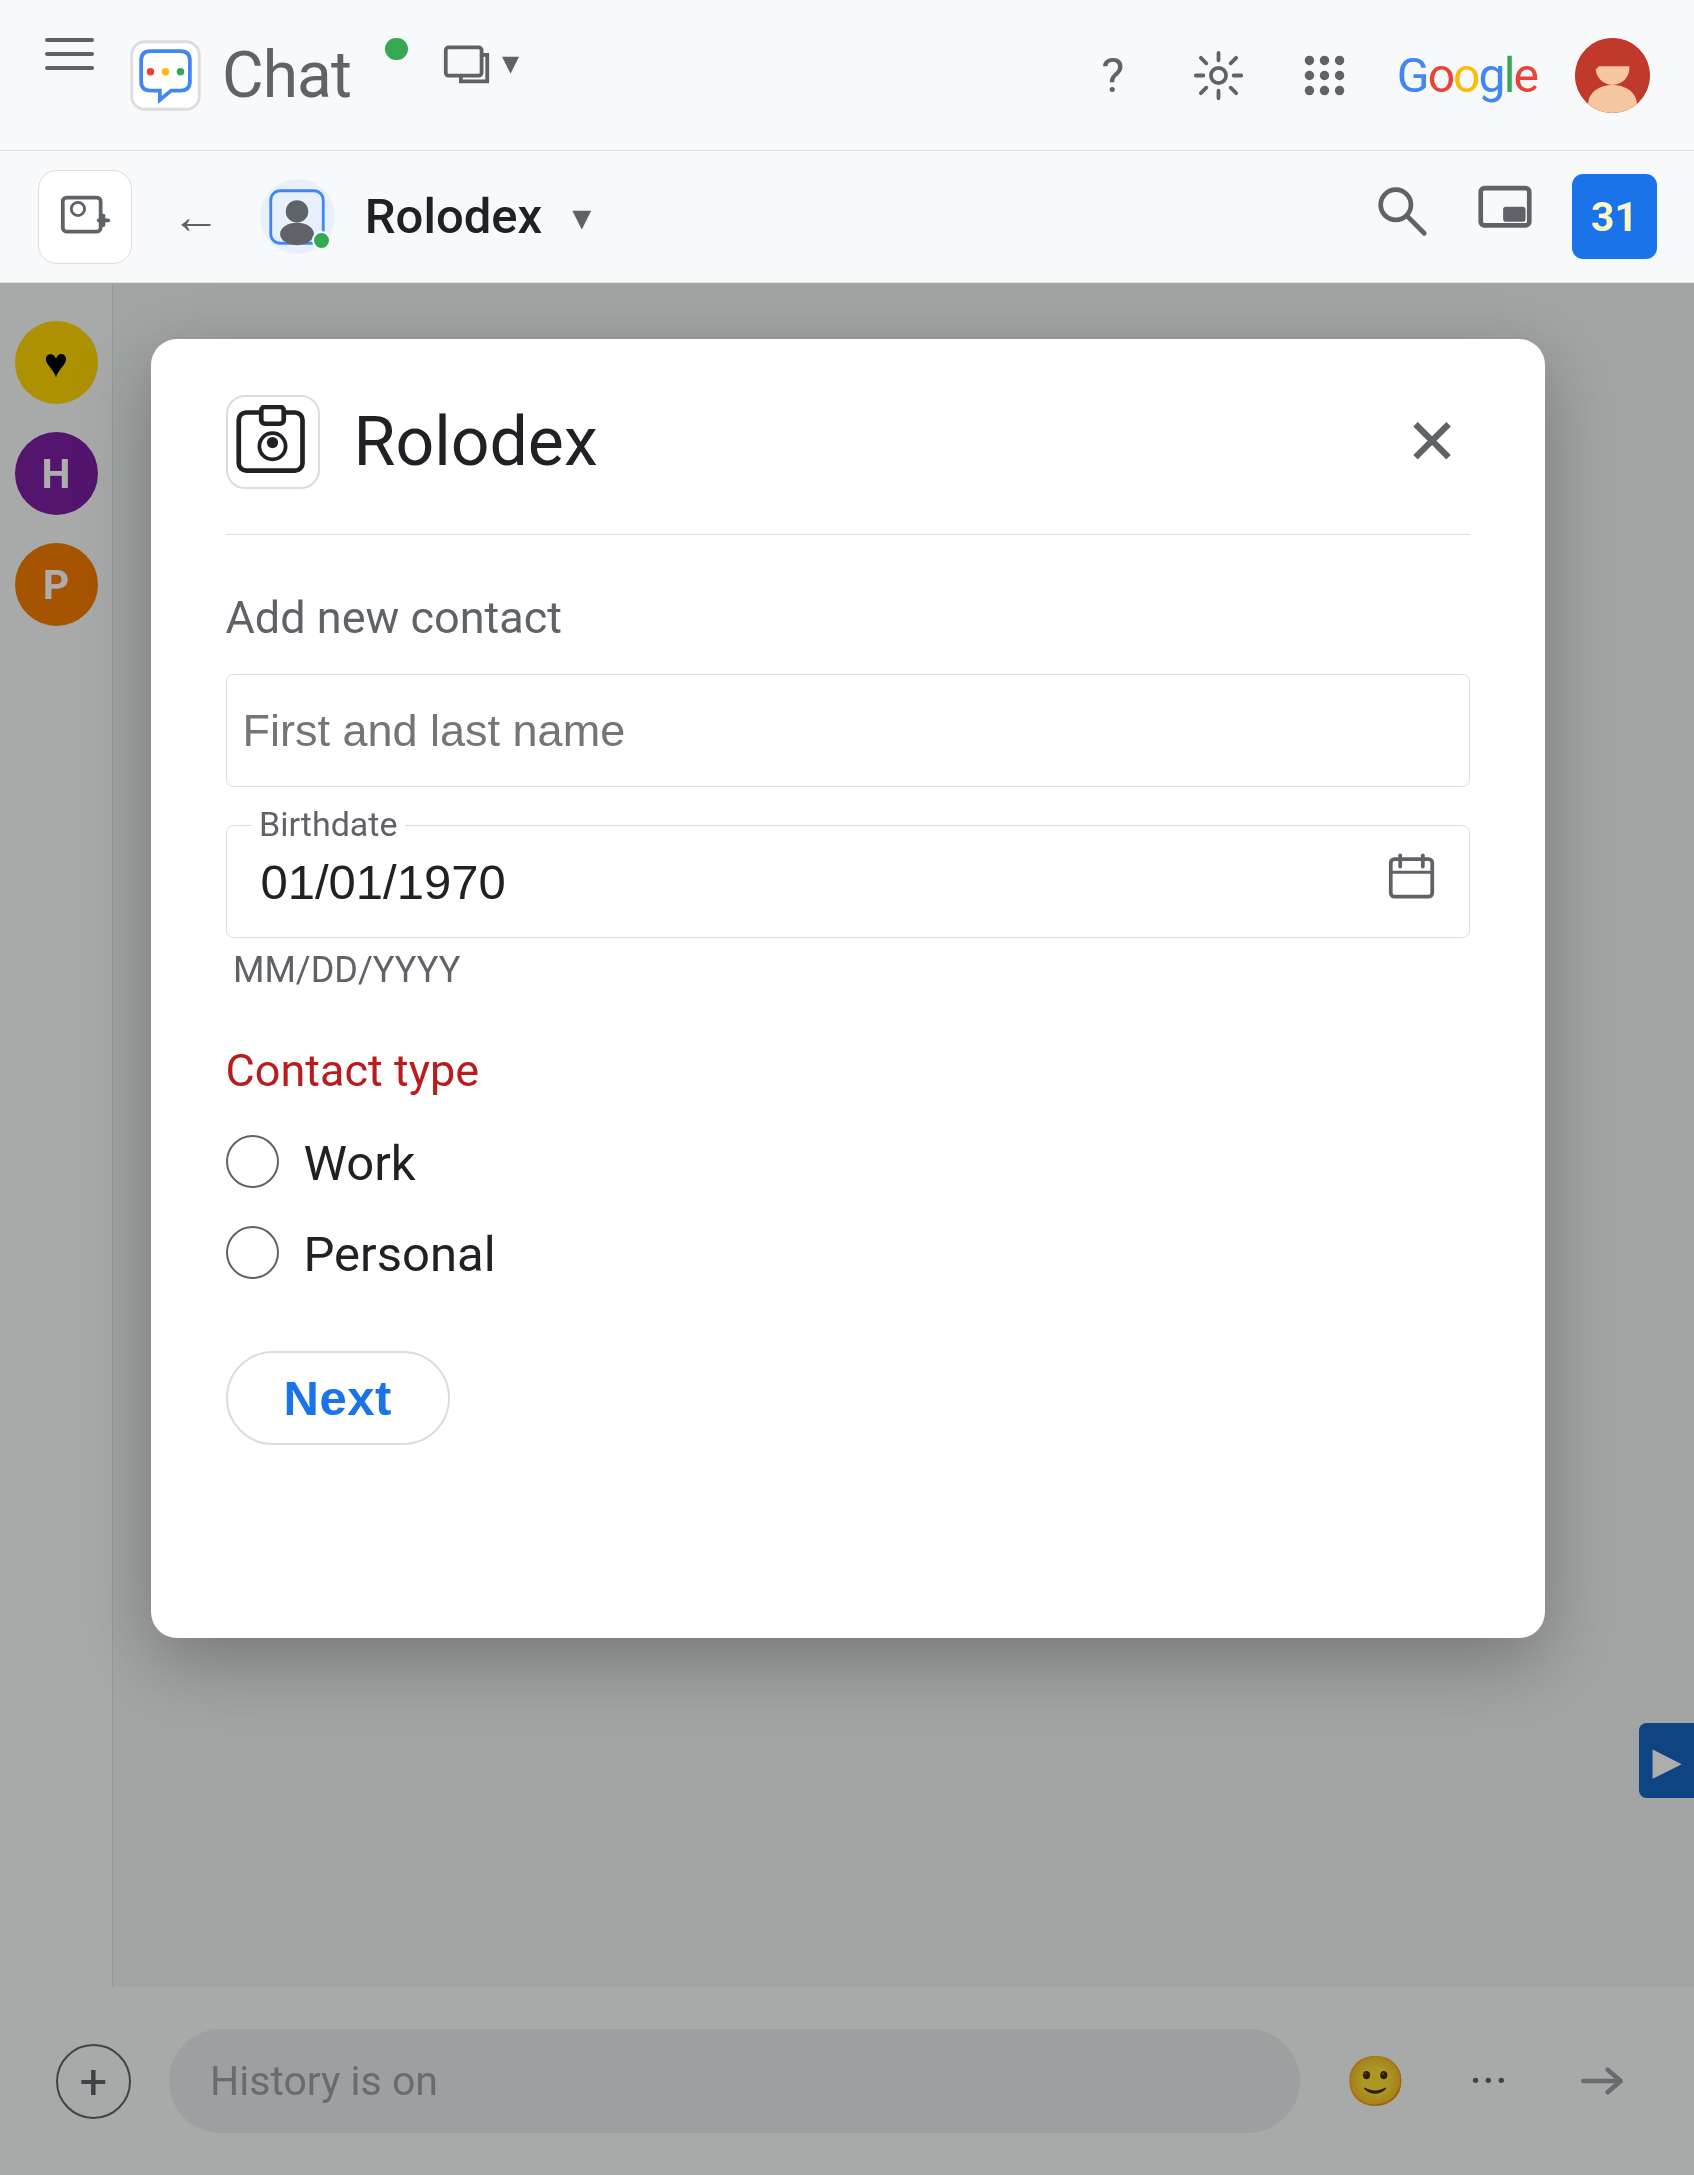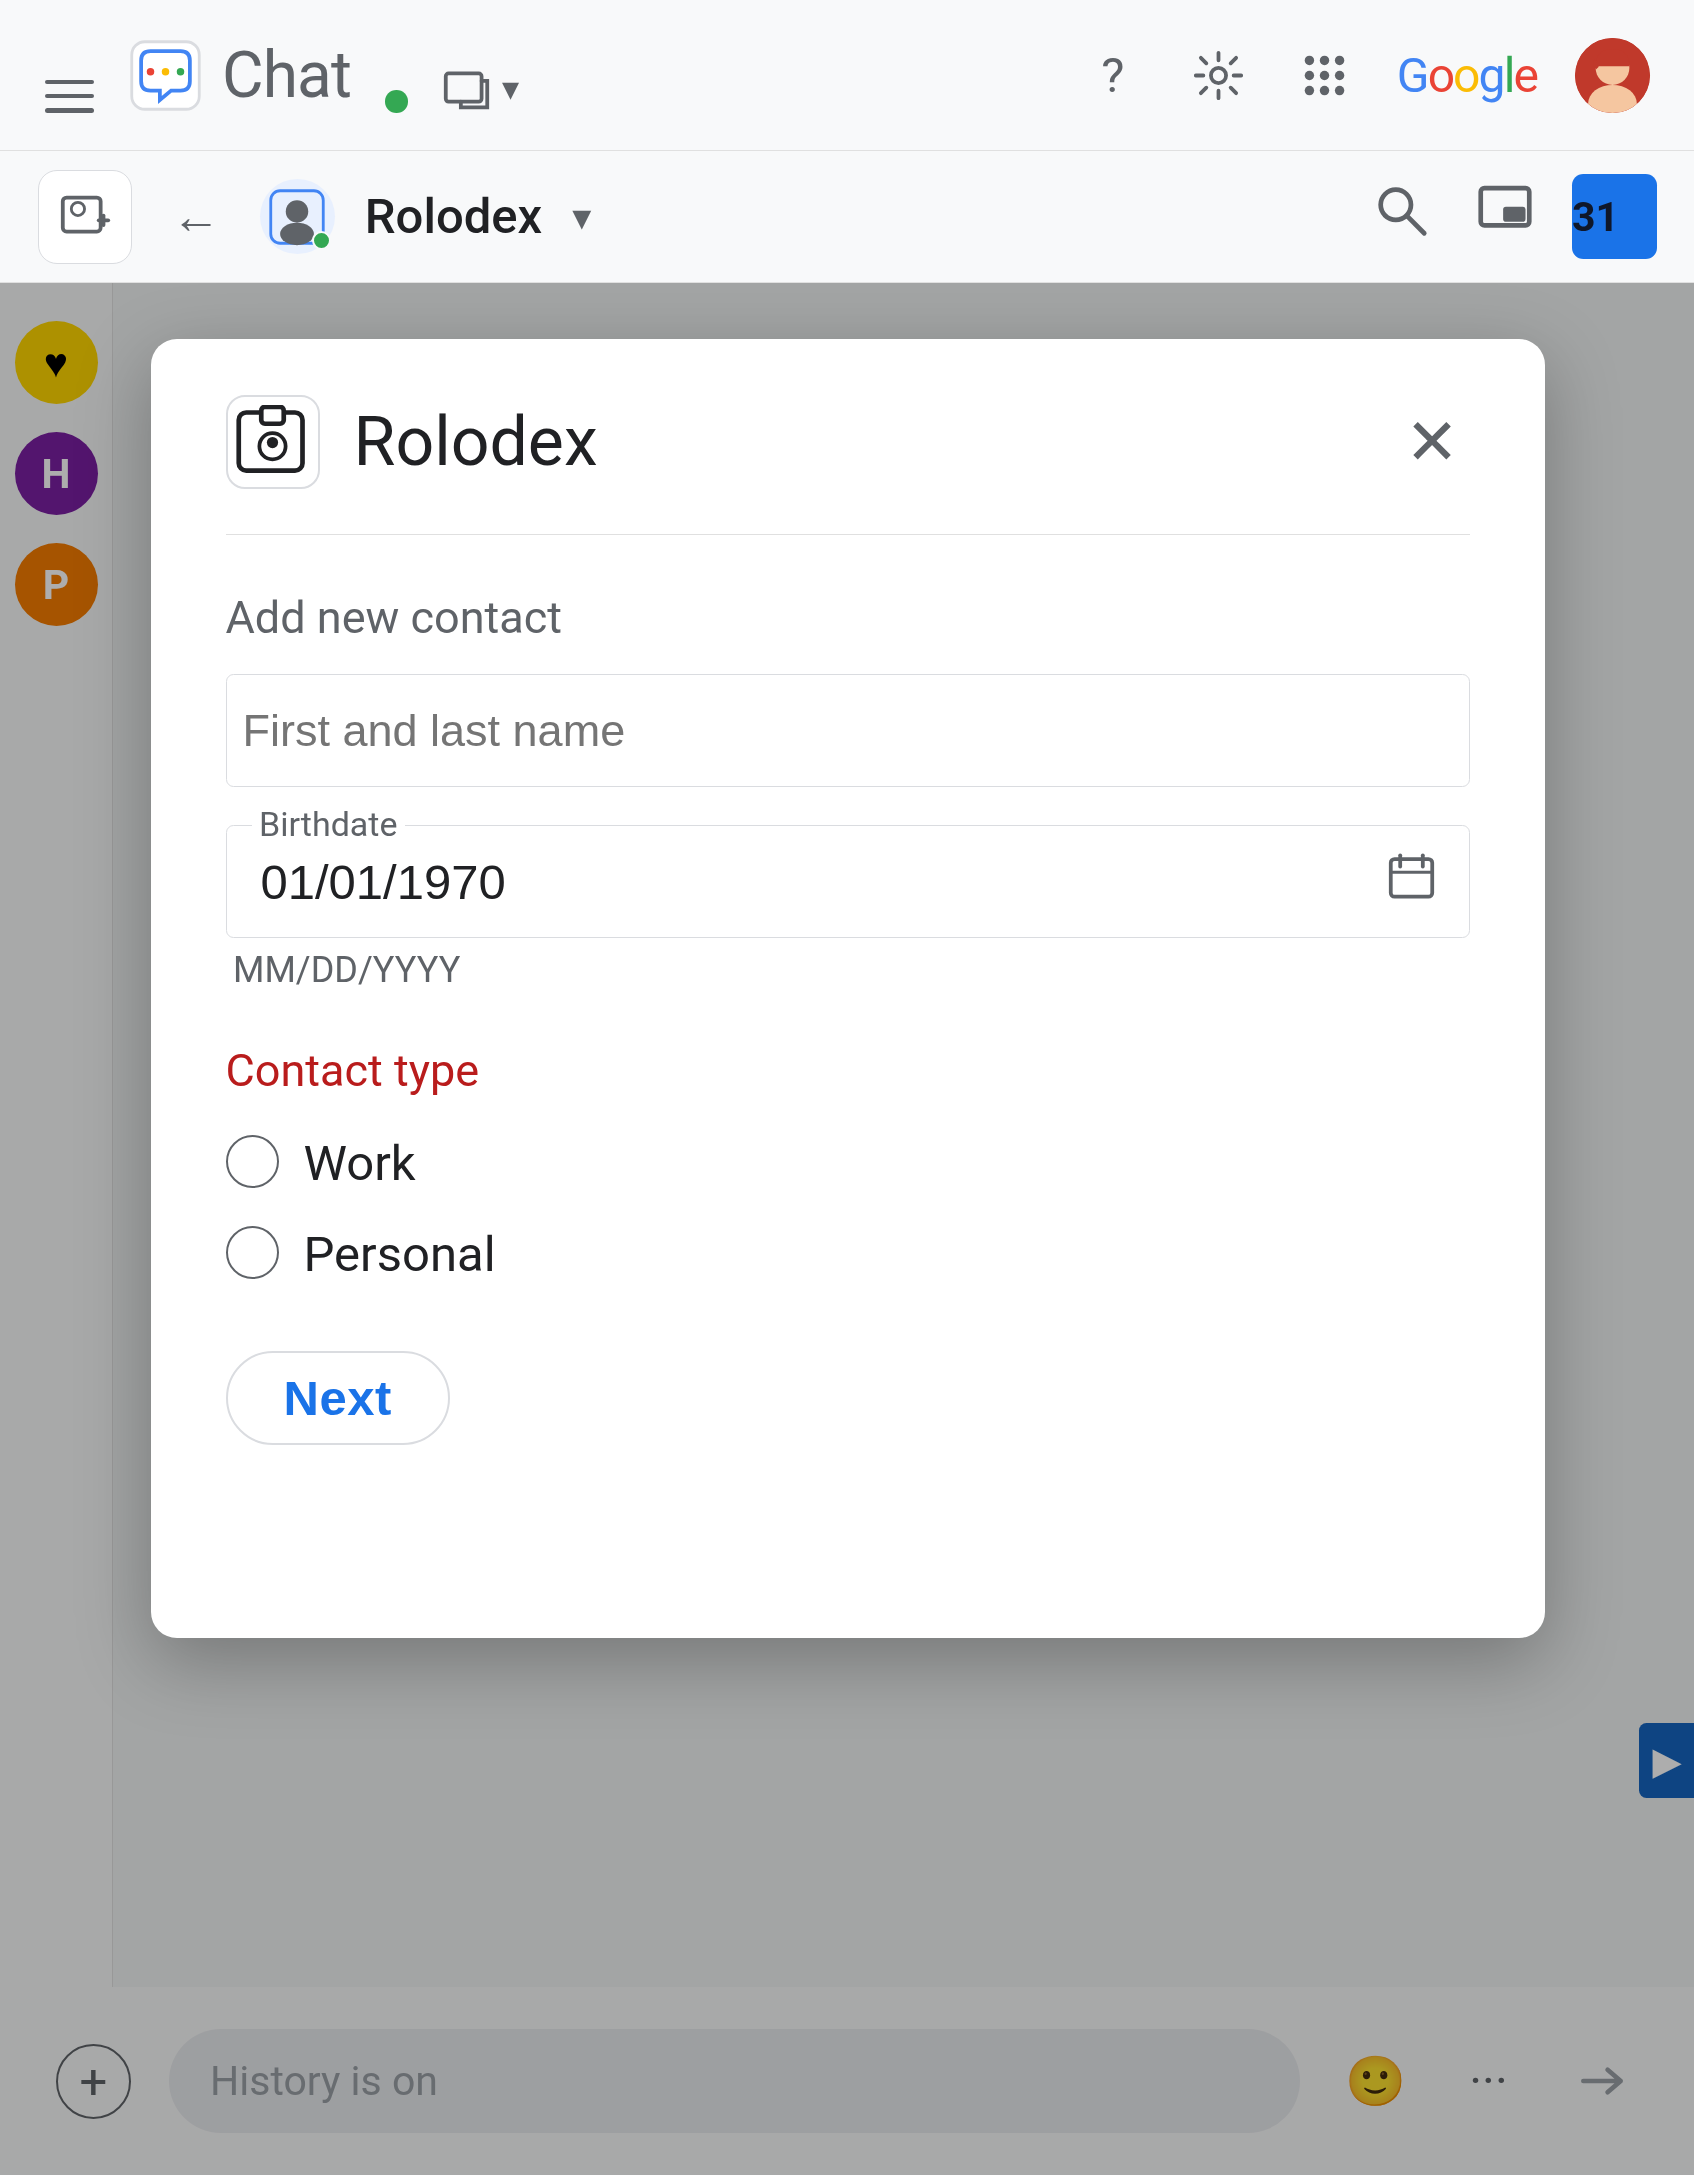--- a/index.html
+++ b/index.html
@@ -19,21 +19,21 @@
       align-items: center;
       background: #f8f9fa;
       height: 151px;
       padding: 0 45px;
       border-bottom: 0.9px solid #e0e0e0;
       gap: 30px;
     }
 
     .top-bar-left {
       display: flex;
-      align-items: flex-end;
+      align-items: flex-start;
       gap: 34px;
       flex: 1;
     }
 
     .hamburger-icon {
       display: flex;
       flex-direction: column;
       gap: 9.4px;
       cursor: pointer;
     }
@@ -204,21 +204,22 @@
       padding: 9.4px;
     }
 
     .calendar-btn {
       width: 85px;
       height: 85px;
       background: #1a73e8;
       border-radius: 11.3px;
       display: flex;
       align-items: center;
-      color: #0f172a;
+      justify-content: center;
+      color: #fef9c3;
       font-size: 41px;
       font-weight: bold;
       cursor: pointer;
     }
 
     
     .main-area {
       position: relative;
       flex: 1;
       height: calc(2175px - 151px - 132px);

